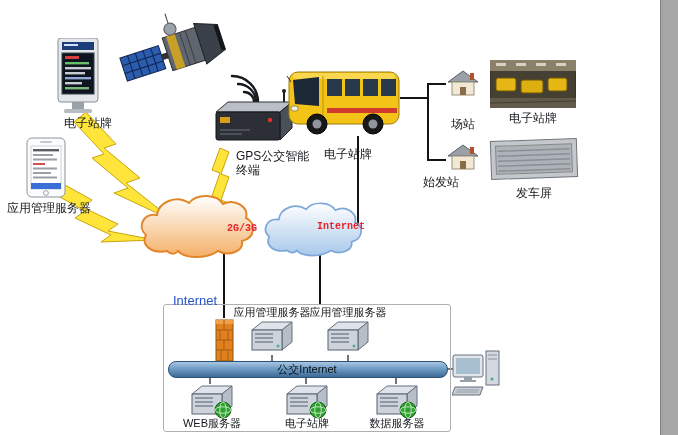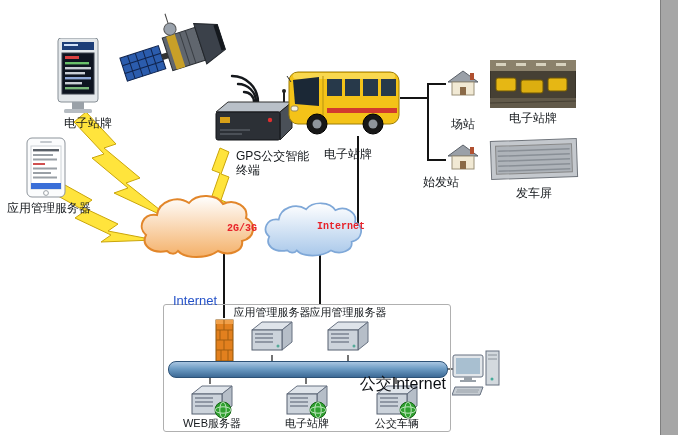--- a/index.html
+++ b/index.html
@@ -8,22 +8,22 @@
   .lbl{position:absolute;font-size:12px;color:#14181c;line-height:14px;white-space:nowrap;z-index:3;}
   .lbl.small{font-size:11px;line-height:12px;}
   .ctr{text-align:center;}
   .overlay{position:absolute;left:0;top:0;z-index:1;}
   .node{position:absolute;z-index:2;}
   .dcbox{position:absolute;left:163px;top:304px;width:286px;height:126px;
          border:1px solid #b0b0b0;border-radius:3px;z-index:1;background:transparent;}
   .backbone{position:absolute;left:168px;top:361px;width:278px;height:15px;border-radius:8px;
             background:linear-gradient(180deg,#a9c6e2 0%,#6d9cc4 45%,#3d6a96 100%);
             border:1px solid #2d5277;z-index:2;}
-  .backbone-lbl{position:absolute;left:168px;top:374px;width:278px;text-align:right;
-                font-size:16px;color:#0b0e12;z-index:3;}
+  .backbone-lbl{position:absolute;left:168px;top:362px;width:278px;text-align:center;
+                font-size:11px;color:#0b0e12;z-index:3;}
   .cloudtext{position:absolute;z-index:3;font-weight:bold;font-size:10px;color:#e8232a;text-align:right;font-family:Liberation Mono, monospace;}
   .dcnet{position:absolute;left:173px;top:293px;font-size:13px;color:#2653c9;z-index:3;}
   .gutter{position:absolute;right:0;top:0;width:17px;height:435px;background:#a6a6a6;
           border-left:1px solid #7f7f7f;z-index:5;}
 </style>
 </head>
 <body>
 
 <div class="canvas">
 
@@ -281,21 +281,21 @@
     <svg width="46" height="36" viewBox="0 0 46 36">
       <polygon points="3,11 13,3 43,3 33,11" fill="#dfe4ea" stroke="#667080"></polygon>
       <polygon points="33,11 43,3 43,23 33,31" fill="#b6bec8" stroke="#667080"></polygon>
       <rect x="3" y="11" width="30" height="20" fill="#ccd3db" stroke="#566070"></rect>
       <path d="M6,15 h18 M6,19 h18 M6,23 h18" stroke="#7b8492" stroke-width="1.6"></path>
       <circle cx="34" cy="27" r="8" fill="#2fa12f" stroke="#166316"></circle>
       <ellipse cx="34" cy="27" rx="8" ry="3.2" fill="none" stroke="#bfe6bf"></ellipse>
       <ellipse cx="34" cy="27" rx="3.2" ry="8" fill="none" stroke="#bfe6bf"></ellipse>
     </svg>
   </div>
-  <div class="lbl small ctr" style="left:367px;top:417px;width:60px">公交车辆</div>
+  <div class="lbl small ctr" style="left:367px;top:417px;width:60px">数据服务器</div>
 
   <div class="node" style="left:452px;top:349px;width:50px;height:54px">
     <svg width="50" height="54" viewBox="0 0 50 54">
       <rect x="1" y="6" width="30" height="22" rx="2" fill="#e2e6ea" stroke="#667080"></rect>
       <rect x="4" y="9" width="24" height="16" fill="#a8bfd0"></rect>
       <rect x="12" y="28" width="8" height="3" fill="#99a1a9"></rect>
       <rect x="8" y="31" width="16" height="2" fill="#99a1a9"></rect>
       <rect x="34" y="2" width="13" height="34" fill="#d3d9de" stroke="#667080"></rect>
       <path d="M36,6 h9 M36,10 h9" stroke="#8a929a"></path>
       <circle cx="40" cy="30" r="1.5" fill="#44aa99"></circle>

